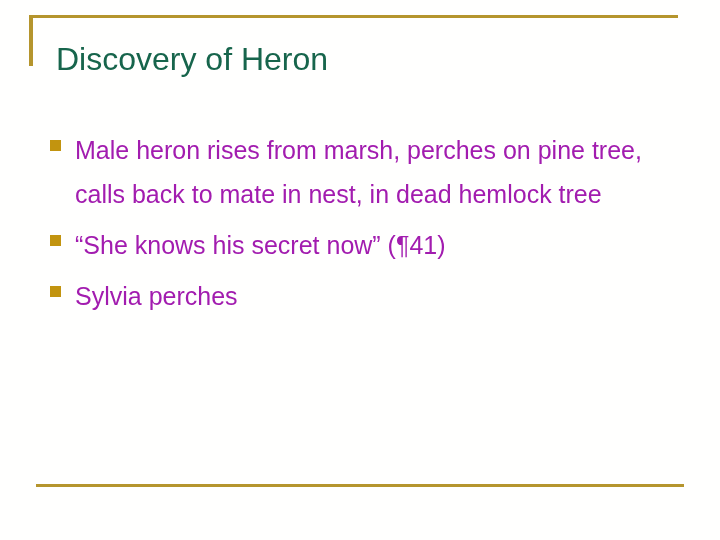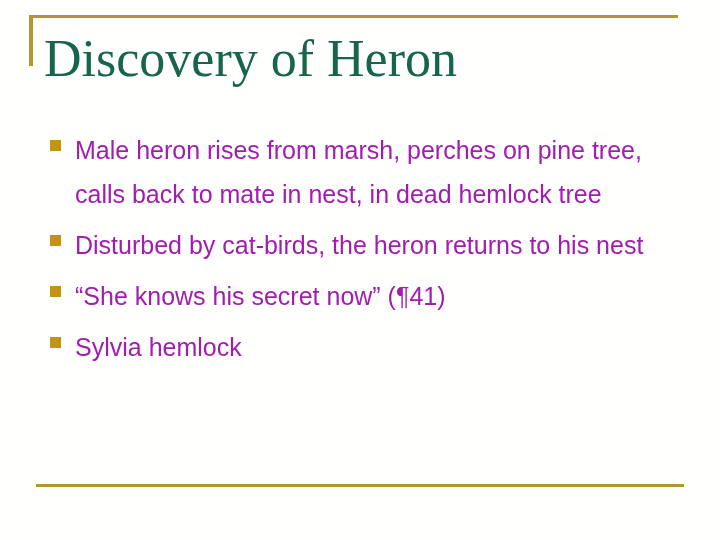--- a/index.html
+++ b/index.html
@@ -37,24 +37,24 @@
     left: 36px;
     top: 484px;
     width: 648px;
     height: 3px;
     background: #b5952d;
   }
   .slide-title {
     position: absolute;
     left: 44px;
     top: 30px;
-    margin: 0;
-    font-family: Liberation Serif, serif;
+    margin: 12px;
+    font-family: Liberation Sans, sans-serif;
     font-weight: normal;
-    font-size: 52px;
+    font-size: 32px;
     line-height: 1.1;
     color: #17654c;
     white-space: nowrap;
   }
   .bullet-list {
     position: absolute;
     left: 75px;
     top: 128px;
     width: 600px;
     margin: 0;
@@ -87,27 +87,23 @@
 
   <h1 class="slide-title">Discovery of Heron</h1>
 
   <ul class="bullet-list">
     <li class="bullet-item">
       <span class="bullet-square"></span>
       <span>Male heron rises from marsh, perches on pine tree, calls back to mate in nest, in dead hemlock tree</span>
     </li>
     <li class="bullet-item">
       <span class="bullet-square"></span>
-      <span>Disturbed by cat-birds, the heron returns to his nest</span>
-    </li>
-    <li class="bullet-item">
-      <span class="bullet-square"></span>
       <span>“She knows his secret now” (¶41)</span>
     </li>
     <li class="bullet-item">
       <span class="bullet-square"></span>
-      <span>Sylvia hemlock</span>
+      <span>Sylvia perches</span>
     </li>
   </ul>
 
   <div class="bottom-rule"></div>
 
 </div>
 
 </body></html>

